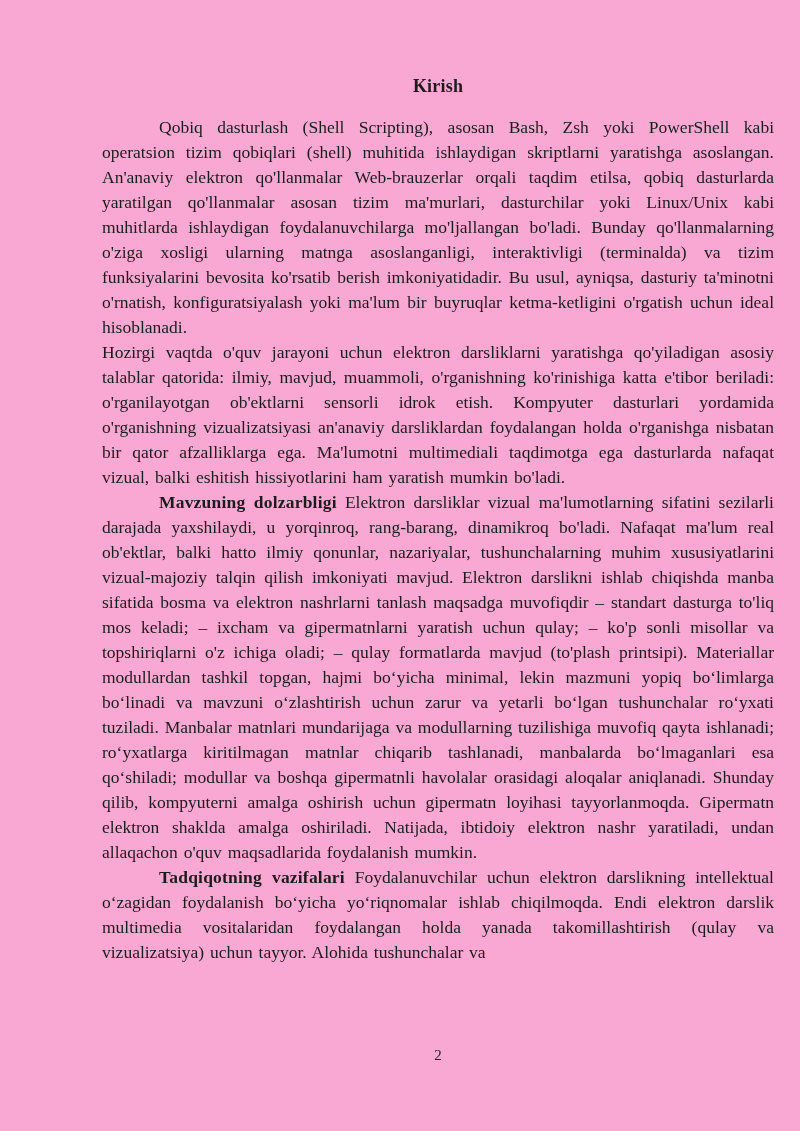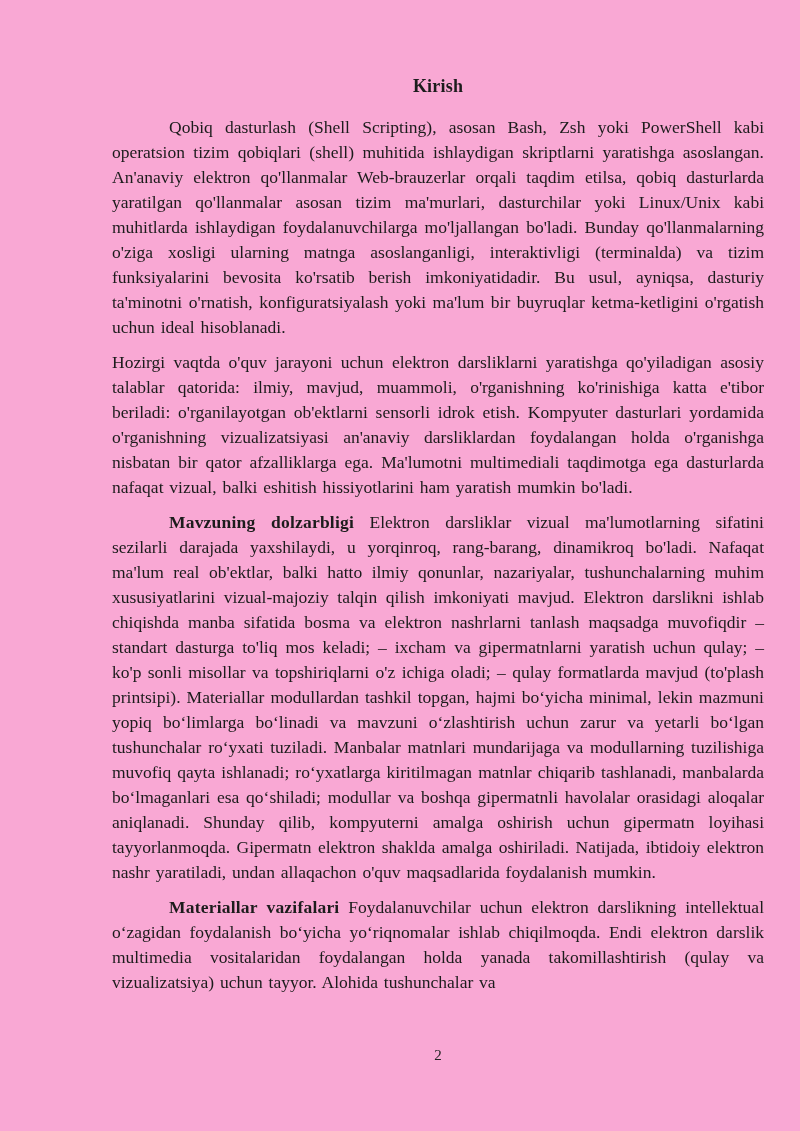--- a/index.html
+++ b/index.html
@@ -24,21 +24,21 @@
     font-weight: bold;
     text-align: center;
     line-height: 25px;
     margin: 0 0 16px 0;
     letter-spacing: 0.2px;
   }
   .para {
     font-size: 17.5px;
     line-height: 25px;
     text-align: justify;
-    margin: 10px;
+    margin: 0;
     word-spacing: 1.5px;
     font-family: Liberation Serif, serif;
   }
   .para.indent {
     text-indent: 57px;
   }
   .para .lead {
     font-weight: bold;
     letter-spacing: 0.2px;
   }
@@ -59,19 +59,19 @@
 <div class="page">
 
   <h1 class="doc-title">Kirish</h1>
 
   <p class="para indent"><span>Qobiq dasturlash (Shell Scripting), asosan Bash, Zsh yoki PowerShell kabi operatsion tizim qobiqlari (shell) muhitida ishlaydigan skriptlarni yaratishga asoslangan. An'anaviy elektron qo'llanmalar Web-brauzerlar orqali taqdim etilsa, qobiq dasturlarda yaratilgan qo'llanmalar asosan tizim ma'murlari, dasturchilar yoki Linux/Unix kabi muhitlarda ishlaydigan foydalanuvchilarga mo'ljallangan bo'ladi. Bunday qo'llanmalarning o'ziga xosligi ularning matnga asoslanganligi, interaktivligi (terminalda) va tizim funksiyalarini bevosita ko'rsatib berish imkoniyatidadir. Bu usul, ayniqsa, dasturiy ta'minotni o'rnatish, konfiguratsiyalash yoki ma'lum bir buyruqlar ketma-ketligini o'rgatish uchun ideal hisoblanadi.</span></p>
 
   <p class="para"><span>Hozirgi vaqtda o'quv jarayoni uchun elektron darsliklarni yaratishga qo'yiladigan asosiy talablar qatorida: ilmiy, mavjud, muammoli, o'rganishning ko'rinishiga katta e'tibor beriladi: o'rganilayotgan ob'ektlarni sensorli idrok etish. Kompyuter dasturlari yordamida o'rganishning vizualizatsiyasi an'anaviy darsliklardan foydalangan holda o'rganishga nisbatan bir qator afzalliklarga ega. Ma'lumotni multimediali taqdimotga ega dasturlarda nafaqat vizual, balki eshitish hissiyotlarini ham yaratish mumkin bo'ladi.</span></p>
 
   <p class="para indent"><b class="lead">Mavzuning dolzarbligi</b><span> Elektron darsliklar vizual ma'lumotlarning sifatini sezilarli darajada yaxshilaydi, u yorqinroq, rang-barang, dinamikroq bo'ladi. Nafaqat ma'lum real ob'ektlar, balki hatto ilmiy qonunlar, nazariyalar, tushunchalarning muhim xususiyatlarini vizual-majoziy talqin qilish imkoniyati mavjud. Elektron darslikni ishlab chiqishda manba sifatida bosma va elektron nashrlarni tanlash maqsadga muvofiqdir – standart dasturga to'liq mos keladi; – ixcham va gipermatnlarni yaratish uchun qulay; – ko'p sonli misollar va topshiriqlarni o'z ichiga oladi; – qulay formatlarda mavjud (to'plash printsipi). Materiallar modullardan tashkil topgan, hajmi bo‘yicha minimal, lekin mazmuni yopiq bo‘limlarga bo‘linadi va mavzuni o‘zlashtirish uchun zarur va yetarli bo‘lgan tushunchalar ro‘yxati tuziladi. Manbalar matnlari mundarijaga va modullarning tuzilishiga muvofiq qayta ishlanadi; ro‘yxatlarga kiritilmagan matnlar chiqarib tashlanadi, manbalarda bo‘lmaganlari esa qo‘shiladi; modullar va boshqa gipermatnli havolalar orasidagi aloqalar aniqlanadi. Shunday qilib, kompyuterni amalga oshirish uchun gipermatn loyihasi tayyorlanmoqda. Gipermatn elektron shaklda amalga oshiriladi. Natijada, ibtidoiy elektron nashr yaratiladi, undan allaqachon o'quv maqsadlarida foydalanish mumkin.</span></p>
 
-  <p class="para indent"><b class="lead">Materiallar vazifalari</b><span> Foydalanuvchilar uchun elektron darslikning intellektual o‘zagidan foydalanish bo‘yicha yo‘riqnomalar ishlab chiqilmoqda. Endi elektron darslik multimedia vositalaridan foydalangan holda yanada takomillashtirish (qulay va vizualizatsiya) uchun tayyor. Alohida tushunchalar va</span></p>
+  <p class="para indent"><b class="lead">Tadqiqotning vazifalari</b><span> Foydalanuvchilar uchun elektron darslikning intellektual o‘zagidan foydalanish bo‘yicha yo‘riqnomalar ishlab chiqilmoqda. Endi elektron darslik multimedia vositalaridan foydalangan holda yanada takomillashtirish (qulay va vizualizatsiya) uchun tayyor. Alohida tushunchalar va</span></p>
 
   <div class="page-footer">
     <span>2</span>
   </div>
 
 </div>
 
 </body></html>

